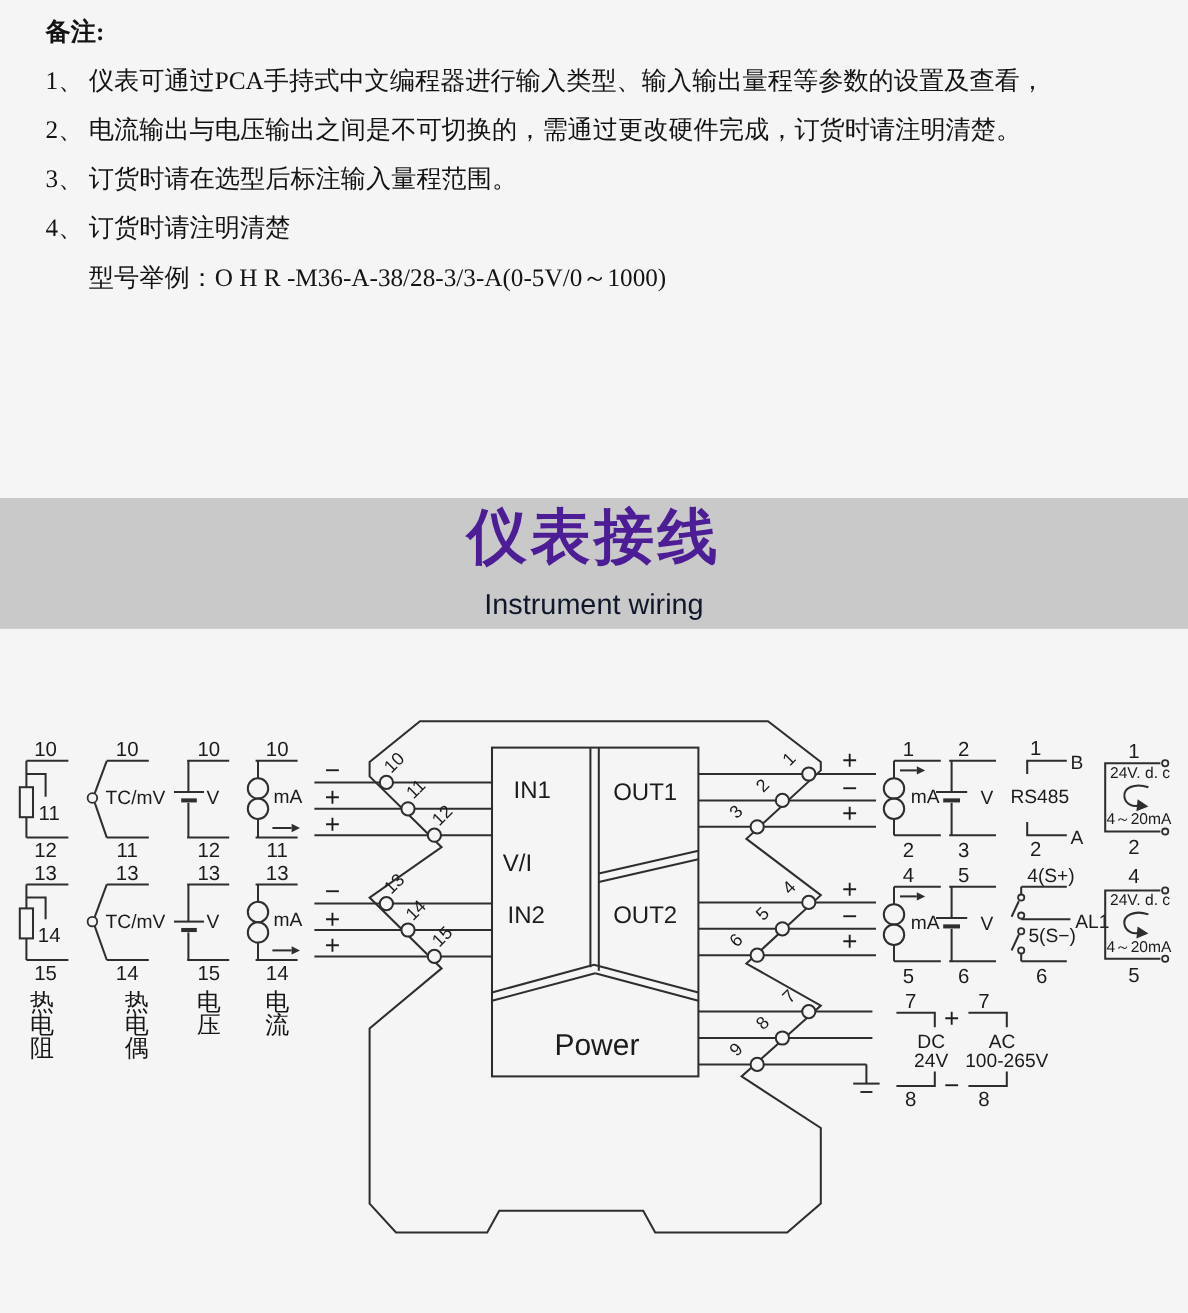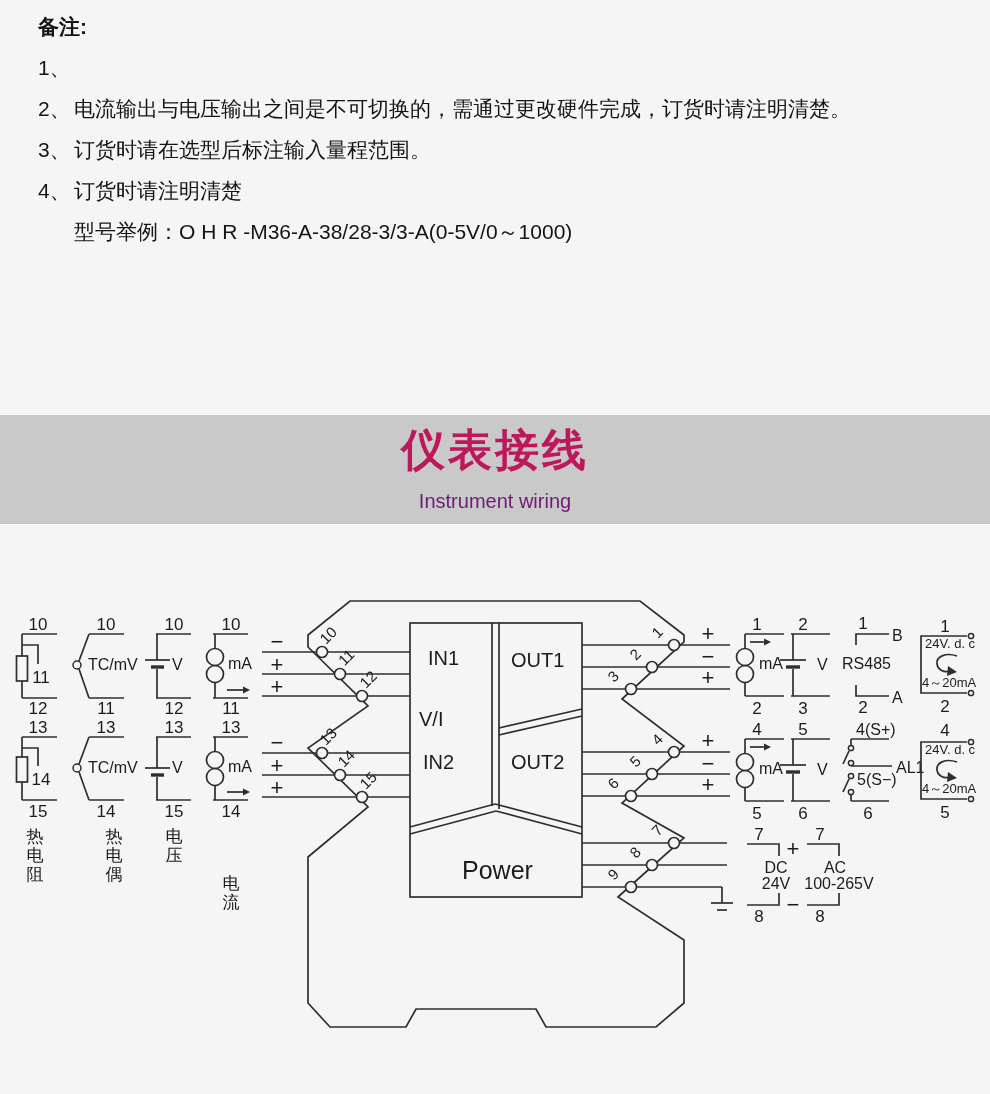--- a/index.html
+++ b/index.html
@@ -1,30 +1,30 @@
 <!DOCTYPE html>
 <html><head>
 <meta charset="utf-8">
 <style>
   html,body{margin:0;padding:0;}
   body{width:990px;height:1094px;background:#f5f5f6;font-family:"Liberation Sans",sans-serif;color:#141414;overflow:hidden;}
   
-  .notes{height:415px;box-sizing:border-box;padding:6px 24px 0 38px;font-size:21px;line-height:41px;font-weight:500;}
+  .notes{height:415px;box-sizing:border-box;padding:6px 24px 0 38px;font-size:21px;line-height:41px;font-weight:500;font-family:Liberation Serif, serif;}
   .notes-heading{font-weight:600;}
   .note-row{display:flex;align-items:flex-start;}
   .note-num{flex:0 0 36px;}
   .note-text{flex:1;}
   
   .banner{height:109px;background:#c9c9ca;display:flex;flex-direction:column;align-items:center;justify-content:center;}
-  .banner-title{font-size:44px;font-weight:bold;letter-spacing:3px;color:#be185d;line-height:1.1;}
-  .banner-sub{font-size:20px;color:#701a75;margin-top:16px;}
+  .banner-title{font-size:50px;font-weight:bold;letter-spacing:3px;color:#4c1d95;line-height:1.1;}
+  .banner-sub{font-size:24px;color:#0f172a;margin-top:16px;}
   
   .diagram{position:relative;height:560px;margin-top:5px;}
   .diagram svg{position:absolute;left:0;top:0;}
-  .vcap{position:absolute;width:20px;font-size:17px;line-height:19px;text-align:center;word-break:break-all;color:#161616;top:298px;font-family:Liberation Serif, serif;}
+  .vcap{position:absolute;width:20px;font-size:20px;line-height:19px;text-align:center;word-break:break-all;color:#161616;top:298px;font-family:Liberation Serif, serif;}
   
   .ln{stroke:#2e2e2e;stroke-width:1.7;fill:none;stroke-linecap:butt;}
   .thick{stroke-width:3.4;}
   .term{fill:#f5f5f6;stroke:#2e2e2e;stroke-width:1.7;}
   .dot{fill:#f5f5f6;stroke:#2e2e2e;stroke-width:1.5;}
   svg text{font-family:"Liberation Sans",sans-serif;fill:#1c1c1c;}
   .num{font-size:17px;text-anchor:middle;}
   .rot{font-size:15px;text-anchor:middle;}
   .lbl{font-size:16px;}
   .sm{font-size:13px;}
@@ -33,21 +33,21 @@
   .sign{font-size:22px;text-anchor:middle;}
   .head{fill:#2e2e2e;stroke:none;}
 </style>
 </head>
 <body>
 
 <div class="notes">
   <div class="notes-heading">备注:</div>
   <div class="note-row">
     <span class="note-num">1、</span>
-    <span class="note-text"><br>
+    <span class="note-text"><span>仪表可通过PCA手持式中文编程器进行输入类型、输入输出量程等参数的设置及查看，</span><br>
     </span>
   </div>
   <div class="note-row">
     <span class="note-num">2、</span>
     <span class="note-text">电流输出与电压输出之间是不可切换的，需通过更改硬件完成，订货时请注明清楚。</span>
   </div>
   <div class="note-row">
     <span class="note-num">3、</span>
     <span class="note-text">订货时请在选型后标注输入量程范围。</span>
   </div>
@@ -63,21 +63,21 @@
 <div class="banner">
   <div class="banner-title">仪表接线</div>
   <div class="banner-sub">Instrument wiring</div>
 </div>
 
 <div class="diagram">
 
   <div class="vcap" style="left:25px;">热电阻</div>
   <div class="vcap" style="left:104px;">热电偶</div>
   <div class="vcap" style="left:164px;">电压</div>
-  <div class="vcap" style="left:221px;margin-top:47px;">电流</div>
+  <div class="vcap" style="left:221px;">电流</div>
 
   <svg width="990" height="560" viewBox="0 534 990 560">
 
     <path class="ln" d="M 350,606 L 640,606 L 684,640 L 684,647 L 622,704 L 684,751 L 622,808 L 684,843 L 618,902 L 684,945 L 684,1008 L 656,1032 L 546,1032 L 536,1014 L 416,1014 L 406,1032 L 330,1032 L 308,1008 L 308,862 L 368,812 L 308,753 L 368,711 L 308,652 L 308,640 Z"></path>
 
     <g>
       <line class="ln" x1="262" y1="657" x2="410" y2="657"></line>
       <line class="ln" x1="262" y1="679" x2="410" y2="679"></line>
       <line class="ln" x1="262" y1="701" x2="410" y2="701"></line>
       <line class="ln" x1="262" y1="758" x2="410" y2="758"></line>

